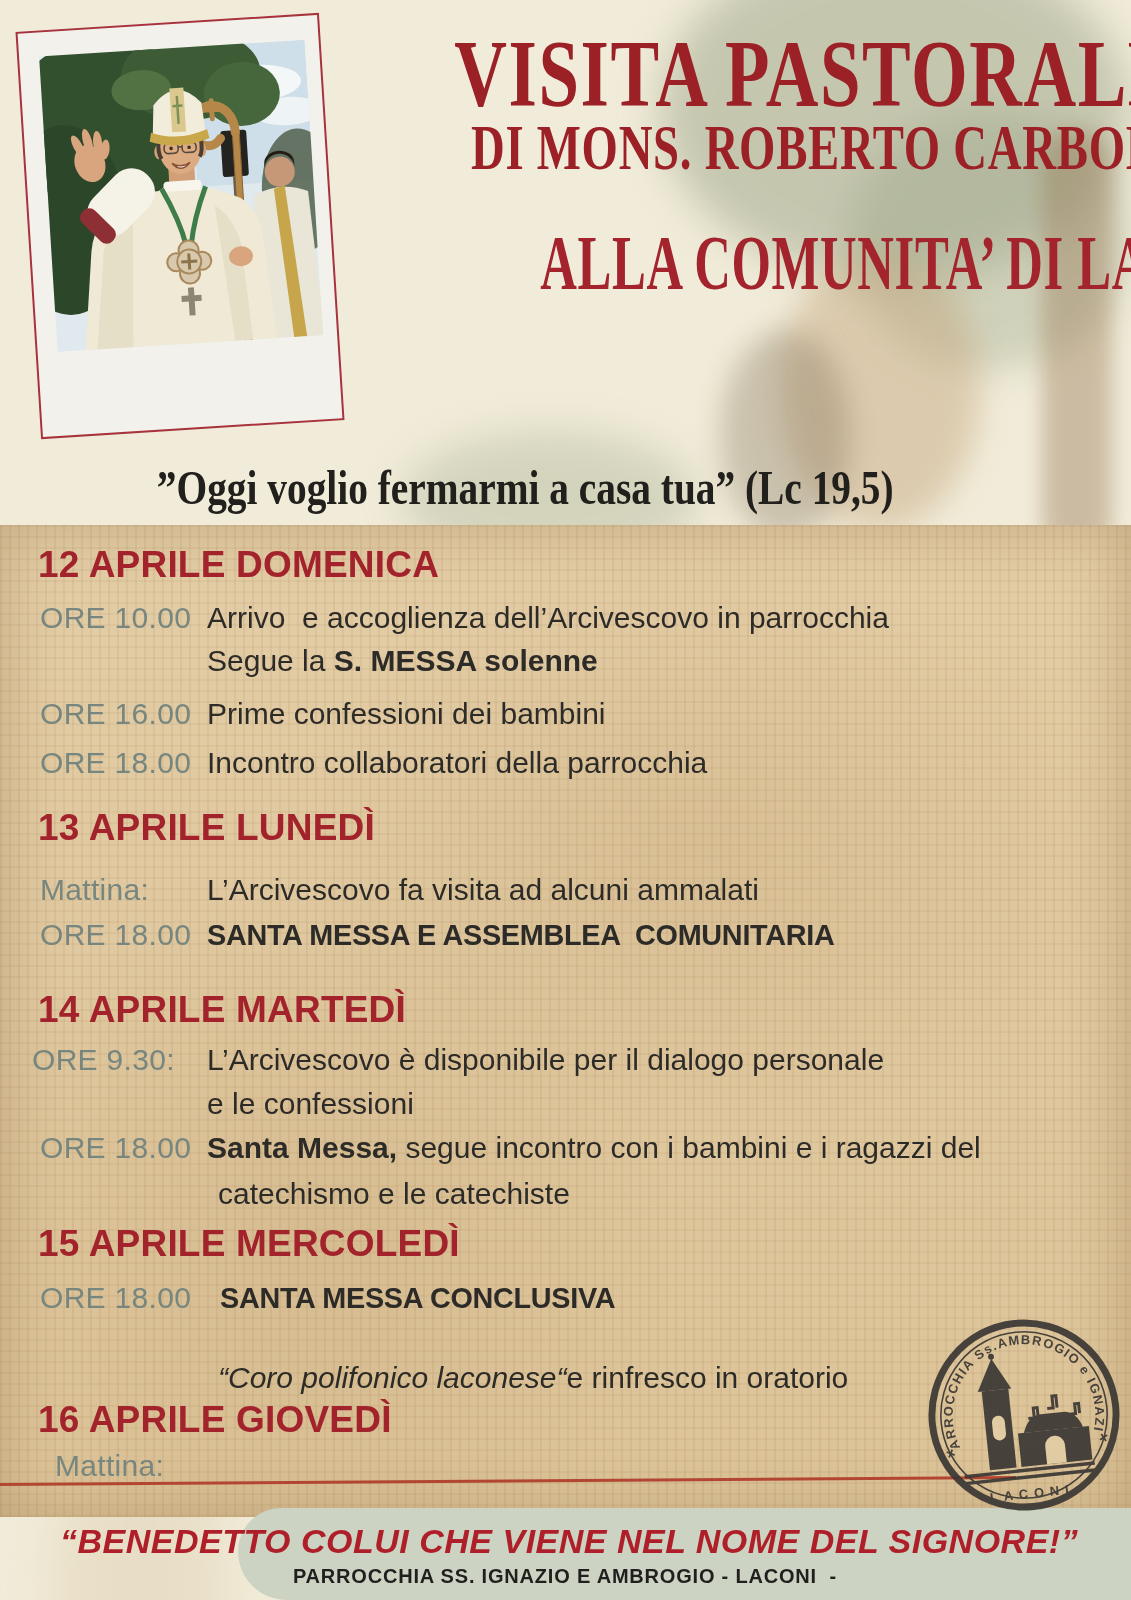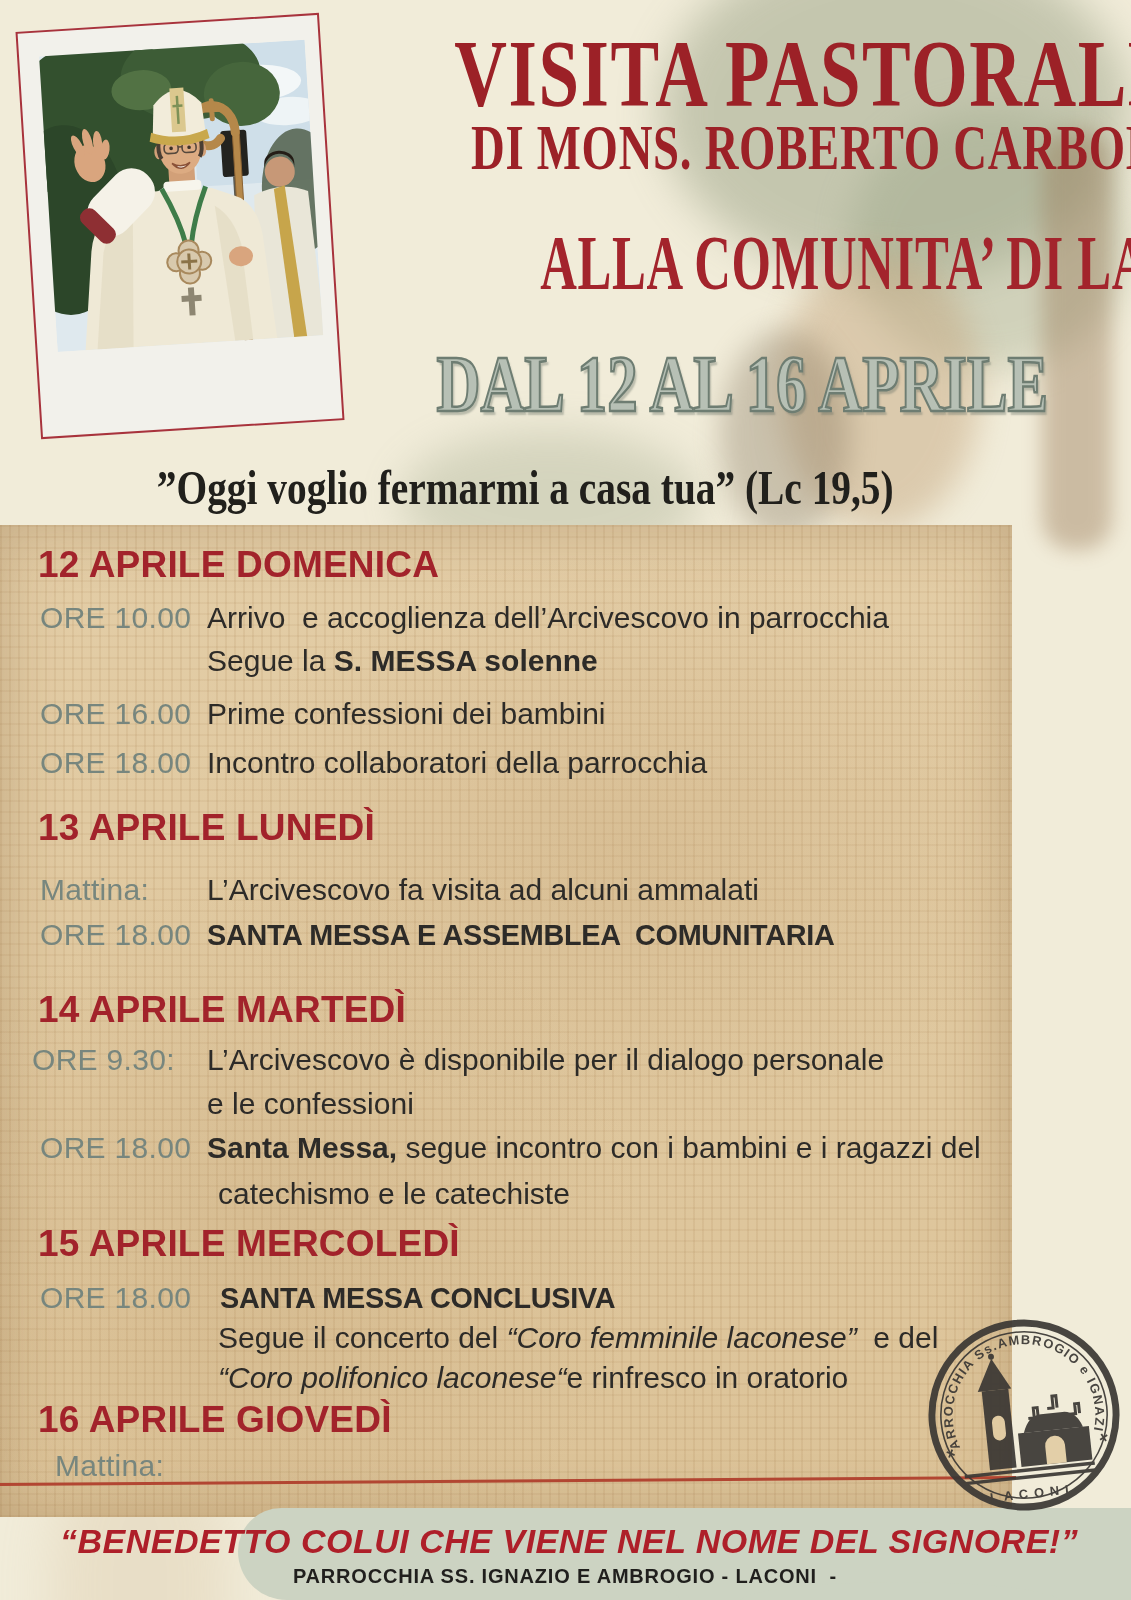--- a/index.html
+++ b/index.html
@@ -30,21 +30,21 @@
   .t1{top:26px;font-size:96px;}  .t1>span{transform:scaleX(.76);letter-spacing:2px;}
   .t2{top:116px;font-size:64px;} .t2>span{transform:scaleX(.73);letter-spacing:1px;}
   .t3{top:224px;font-size:78px;color:#a3242c;} .t3>span{transform:scaleX(.65);letter-spacing:1px;}
   .tdate{top:344px;font-size:80px;color:#b7c0b5;-webkit-text-stroke:2.5px #6e7d72;
          text-shadow:3px 4px 2px rgba(100,110,100,.38);} .tdate>span{transform:scaleX(.76);}
   .quote{position:absolute;left:40px;top:426px;width:970px;text-align:center;line-height:1;
          font-family:"Liberation Serif",serif;font-weight:700;font-size:48px;color:#21201c;white-space:pre;margin-top:38px;}
   .quote>span{display:inline-block;transform:scaleX(.82);}
 
   
-  .sched{position:absolute;left:0;top:525px;width:1012px;height:992px;
+  .sched{position:absolute;left:0;top:525px;width:1131px;height:992px;
     background:
       radial-gradient(ellipse 600px 420px at 62% 32%, rgba(170,130,80,.16), rgba(0,0,0,0) 70%),
       radial-gradient(ellipse 520px 520px at 28% 72%, rgba(160,120,70,.13), rgba(0,0,0,0) 70%),
       repeating-linear-gradient(90deg, rgba(150,105,55,.10) 0 2px, rgba(0,0,0,0) 2px 9px),
       repeating-linear-gradient(0deg, rgba(150,105,55,.08) 0 2px, rgba(0,0,0,0) 2px 11px),
       linear-gradient(#e3cda6,#dcc398);
     box-shadow:inset 0 0 60px rgba(110,75,35,.28);}
   .day-h{position:absolute;left:38px;font-size:37px;font-weight:700;color:#a2232b;
          letter-spacing:.2px;white-space:pre;line-height:1.1;}
   .row{position:absolute;left:0;width:1131px;height:44px;font-size:30px;line-height:1.2;}
@@ -154,21 +154,20 @@
       </g>
       <path d="M137 206 v16 M129 214 h16" stroke="#8b7348" stroke-width="3"></path>
       <path d="M134 240 h6 v8 h7 v6 h-7 v14 h-6 v-14 h-7 v-6 h7 z" fill="#8d8672"></path>
       <ellipse cx="189" cy="212" rx="12" ry="10" fill="#d9a57e"></ellipse>
     </svg>
   </div>
 
   <div class="tl t1"><span>VISITA PASTORALE</span></div>
   <div class="tl t2"><span>DI MONS. ROBERTO CARBONI</span></div>
   <div class="tl t3"><span>ALLA COMUNITA’ DI LACONI</span></div>
-  <div class="tl tdate"><span>DAL 12 AL 16 APRILE</span></div>
   <div class="quote"><span>”Oggi voglio fermarmi a casa tua” (Lc 19,5)</span></div>
 
   <div class="sched">
 
     <div class="day-h" style="top:20px">12 APRILE DOMENICA</div>
     <div class="row" style="top:75px">
       <span class="time">ORE 10.00</span>
       <span class="txt">Arrivo  e accoglienza dell’Arcivescovo in parrocchia</span>
     </div>
     <div class="row" style="top:118px">
@@ -206,23 +205,20 @@
       <span class="txt"><span class="bld">Santa Messa,</span><span> segue incontro con i bambini e i ragazzi del</span></span>
     </div>
     <div class="row" style="top:651px">
       <span class="txt" style="left:218px">catechismo e le catechiste</span>
     </div>
 
     <div class="day-h" style="top:699px">15 APRILE MERCOLEDÌ</div>
     <div class="row" style="top:755px">
       <span class="time">ORE 18.00</span>
       <span class="txt" style="left:220px"><span class="caps">SANTA MESSA CONCLUSIVA</span></span>
-    </div>
-    <div class="row" style="top:795px">
-      <span class="txt" style="left:218px"><span>Segue il concerto del </span><span class="it">“Coro femminile laconese”</span><span>  e del</span></span>
     </div>
     <div class="row" style="top:835px">
       <span class="txt" style="left:218px"><span class="it">“Coro polifonico laconese“</span><span>e rinfresco in oratorio</span></span>
     </div>
 
     <div class="day-h" style="top:875px">16 APRILE GIOVEDÌ</div>
     <div class="row" style="top:923px">
       <span class="time" style="left:55px">Mattina:</span>
     </div>
   </div>

